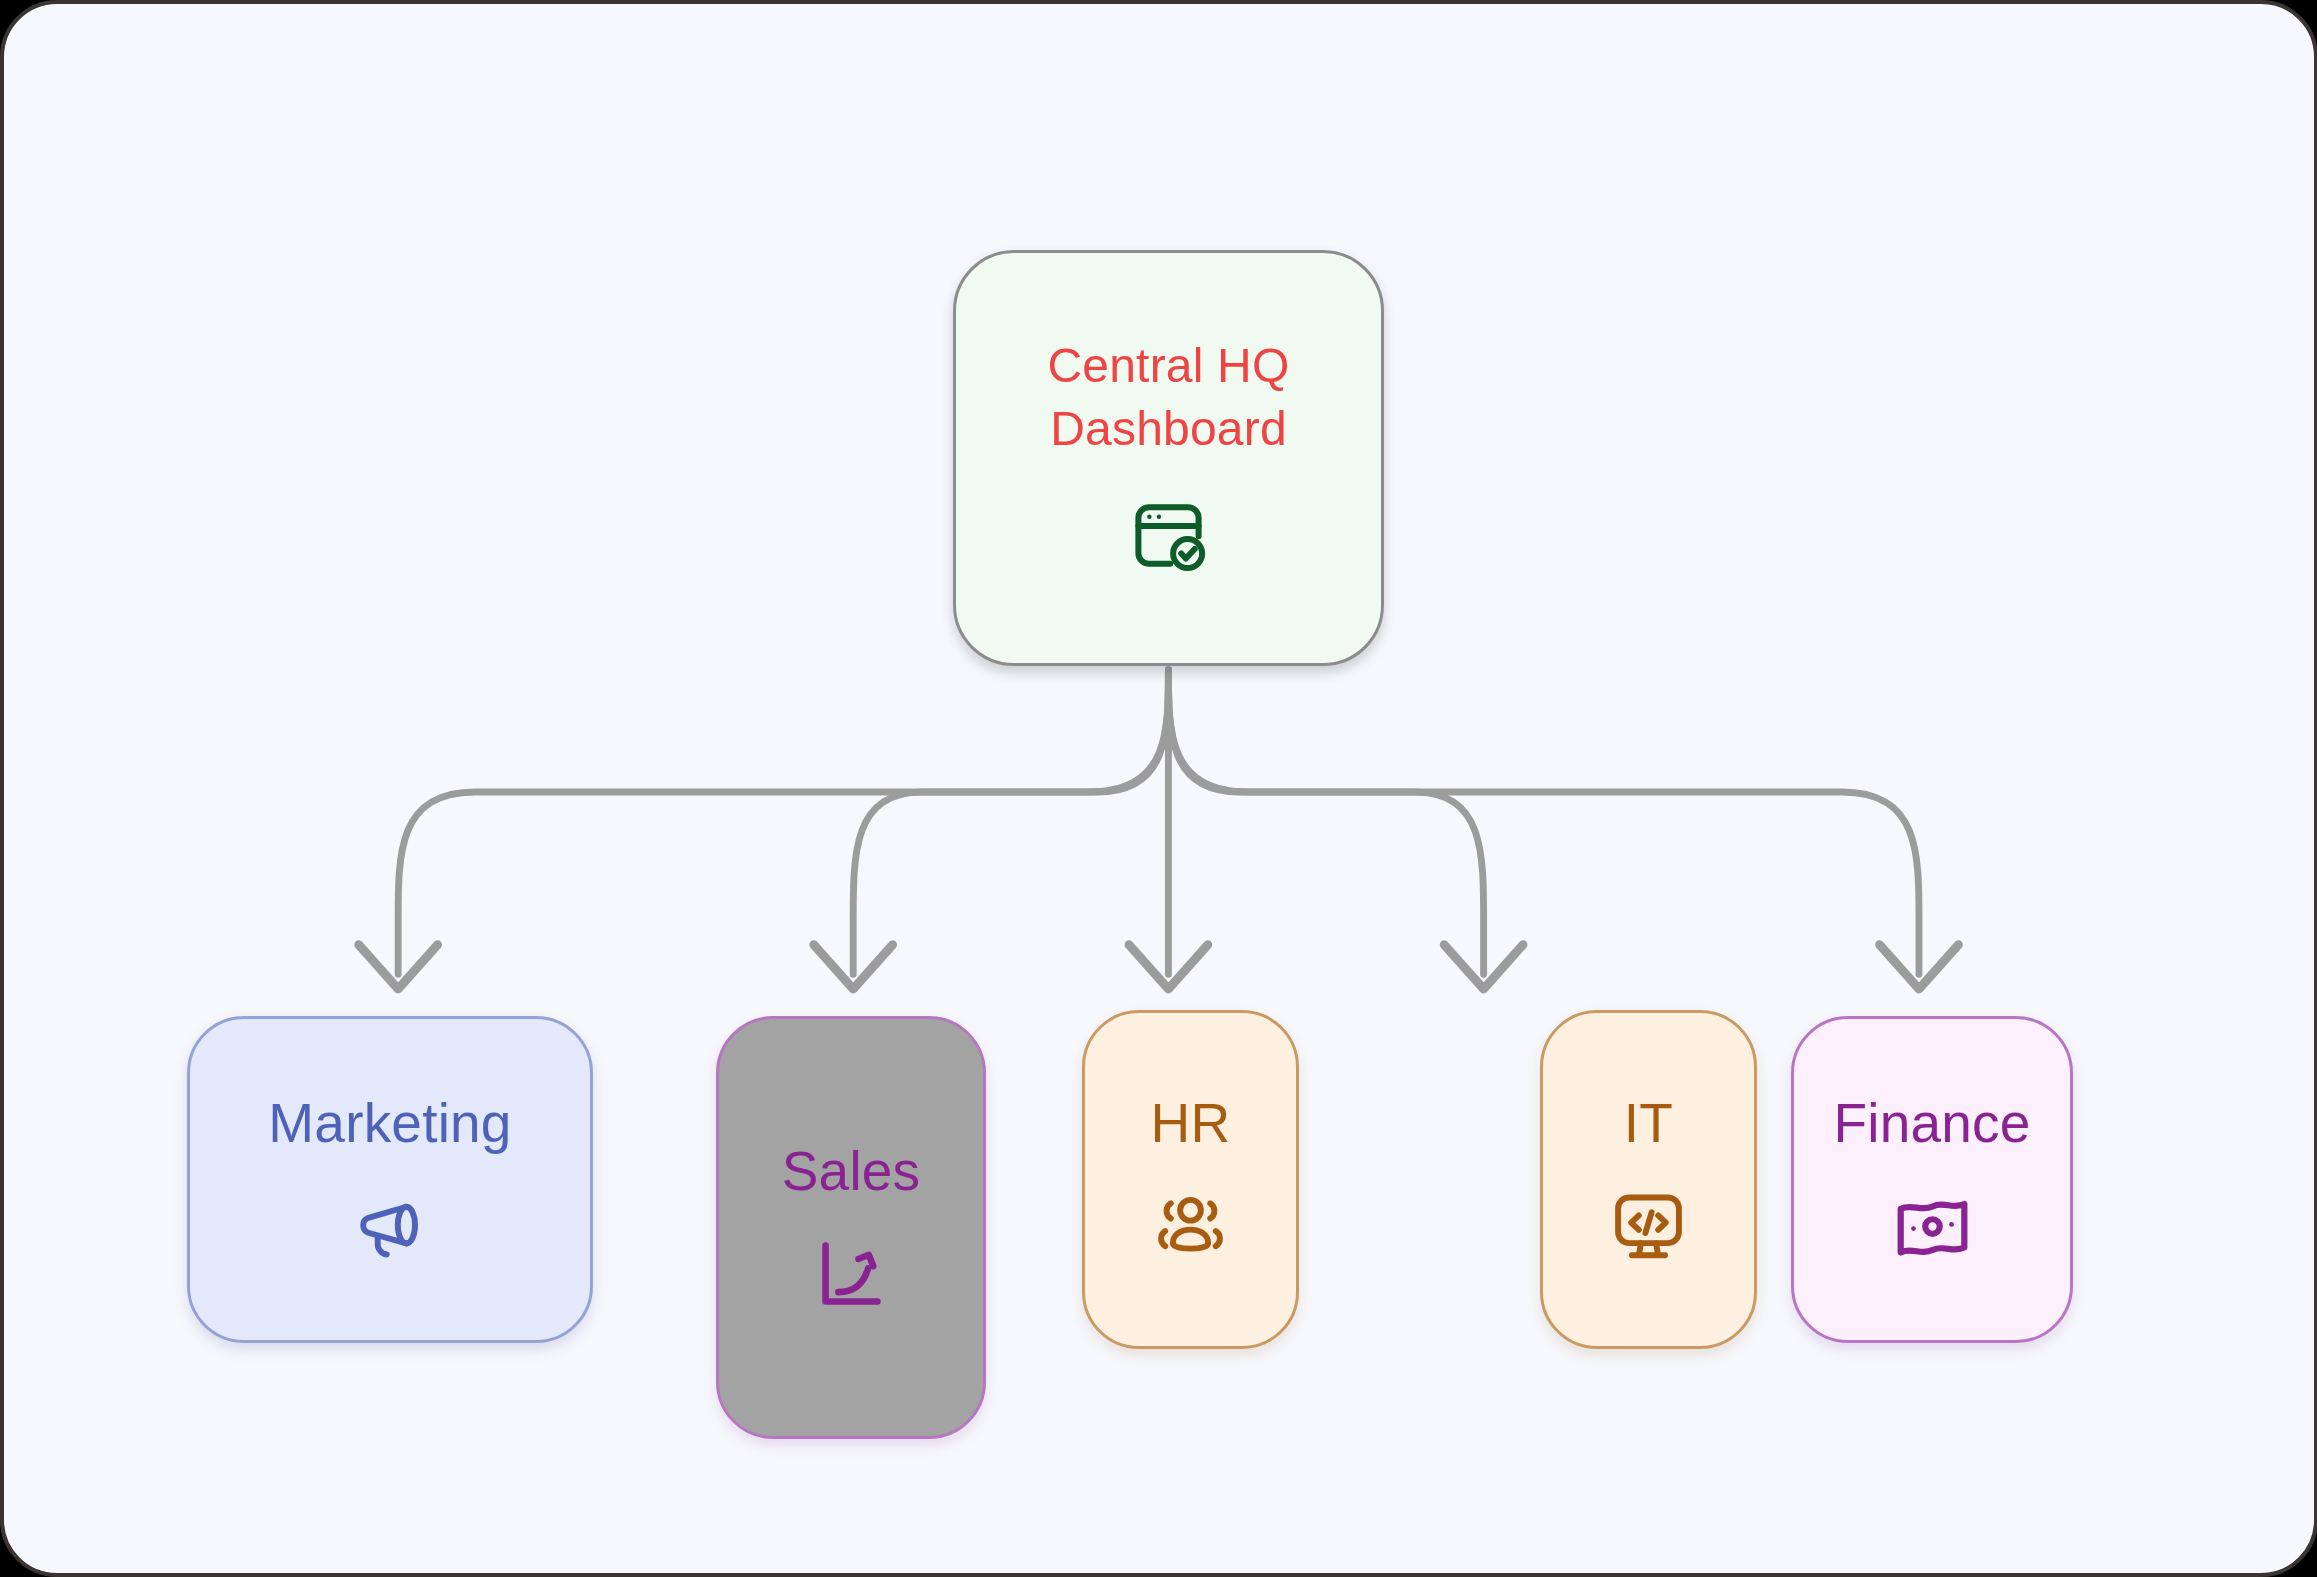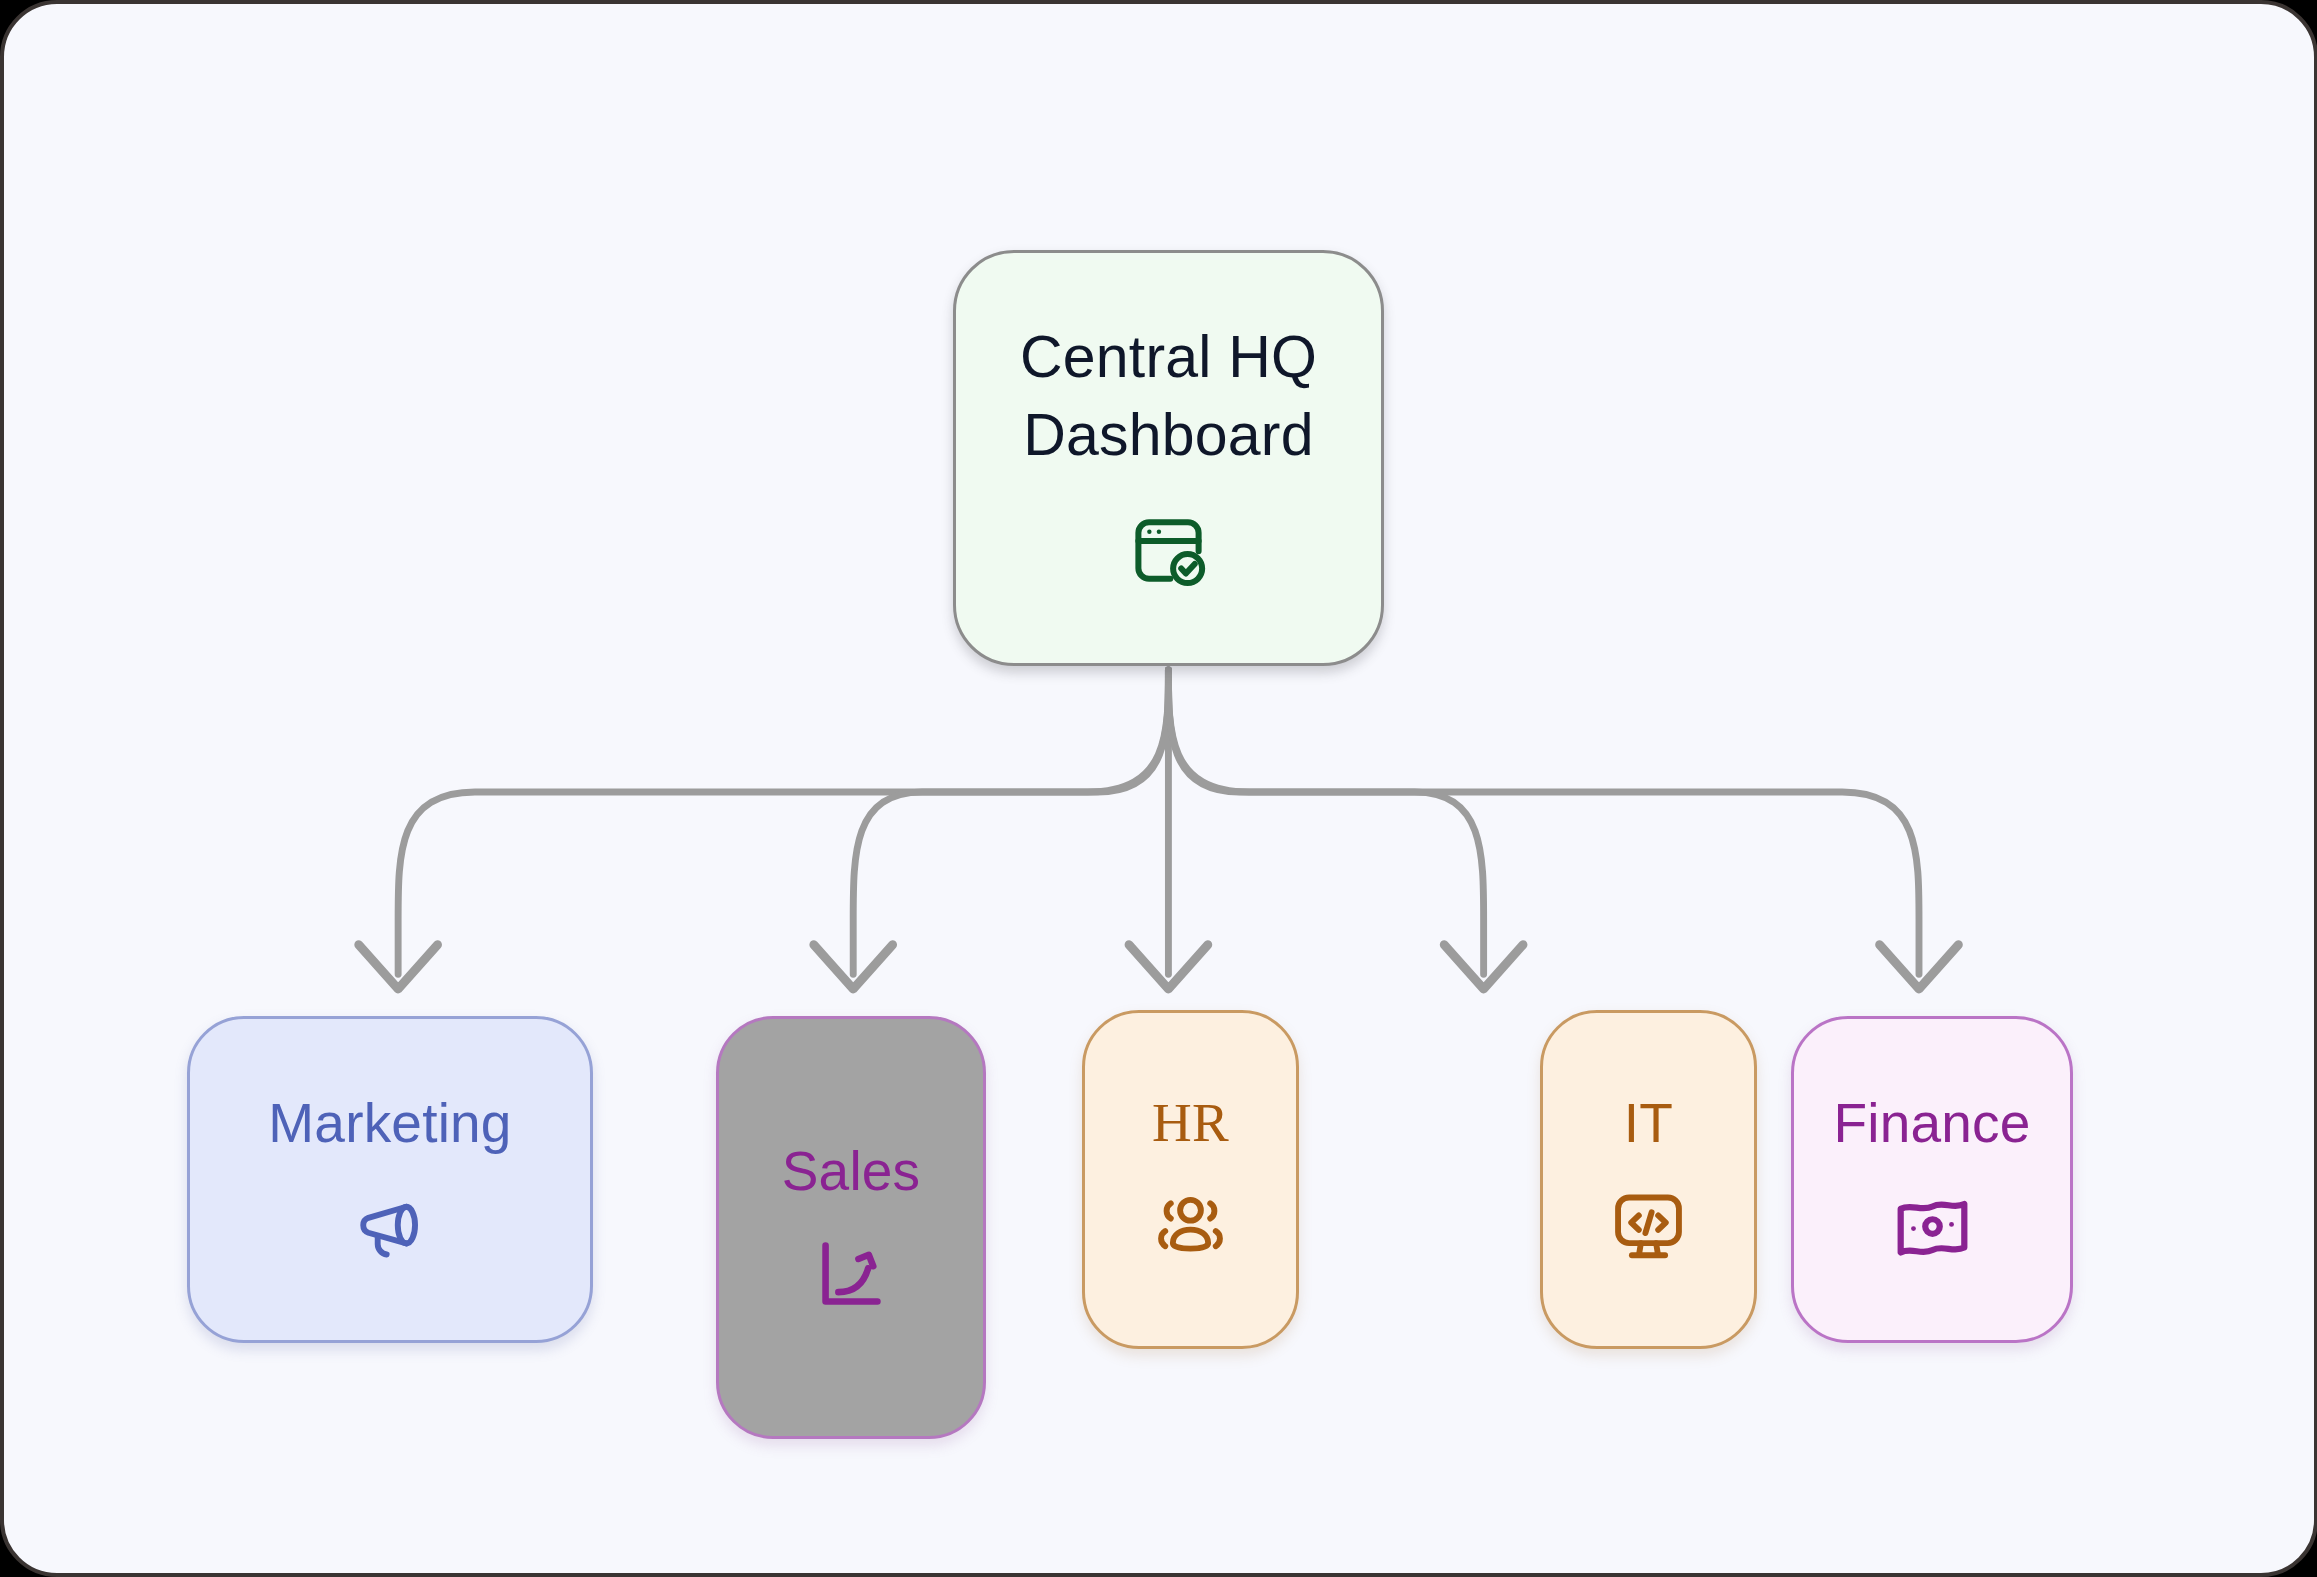--- a/index.html
+++ b/index.html
@@ -64,22 +64,22 @@
     left: 949px;
     top: 246px;
     width: 431px;
     height: 416px;
     background: #f0faf1;
     border: 3.9px solid #8c8c8c;
     border-radius: 61px;
     box-shadow: 0 6.9px 11.8px rgba(60,60,70,0.22);
   }
   #node-root .node-label {
-    color: #0f172a;
-    font-size: 59px;
+    color: #ef4444;
+    font-size: 48px;
   }
   #node-root .node-icon { margin-top: 33px; }
 
   
   .child {
     border-width: 3.9px;
     border-style: solid;
     border-radius: 57px;
   }
   .child .node-label {
@@ -110,21 +110,20 @@
   #node-sales .node-label { color: #8a2392; }
 
   #node-hr {
     left: 1078px;
     top: 1006px;
     width: 217px;
     height: 339px;
     background: #fdf0e0;
     border-color: #c99a62;
     box-shadow: 0 6.9px 12.8px rgba(170,130,80,0.18);
-    font-family: Liberation Serif, serif;
   }
   #node-hr .node-label { color: #a85c10; }
 
   #node-it {
     left: 1536px;
     top: 1006px;
     width: 217px;
     height: 339px;
     background: #fdf0e0;
     border-color: #c99a62;

